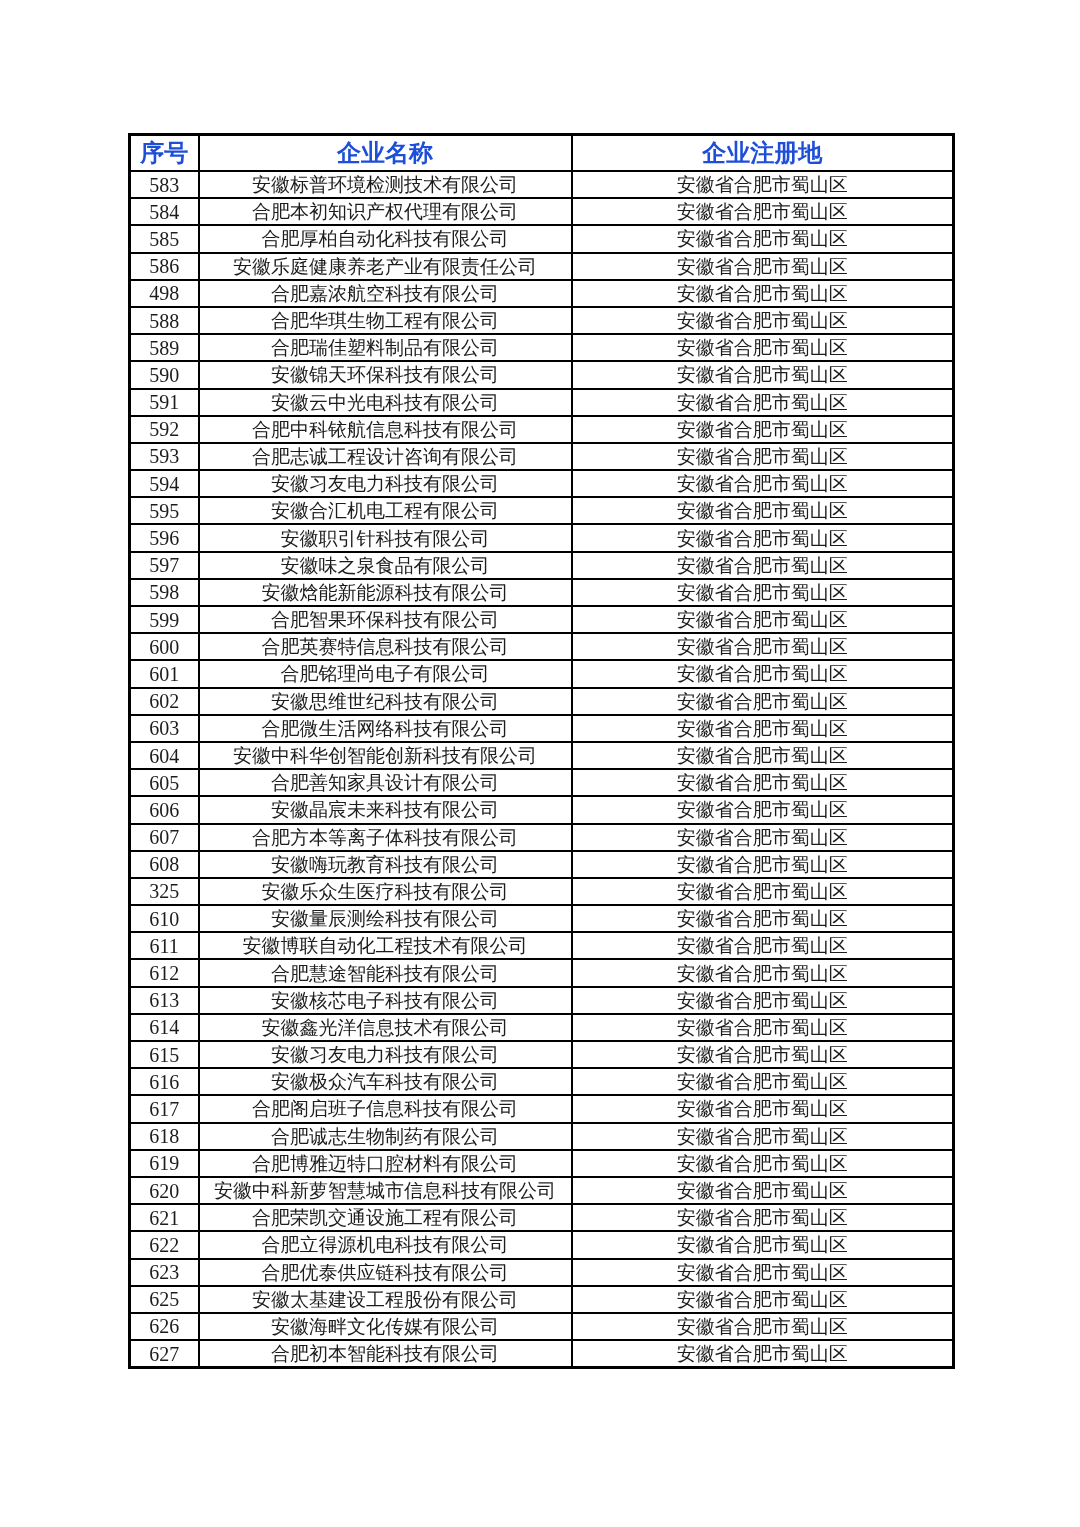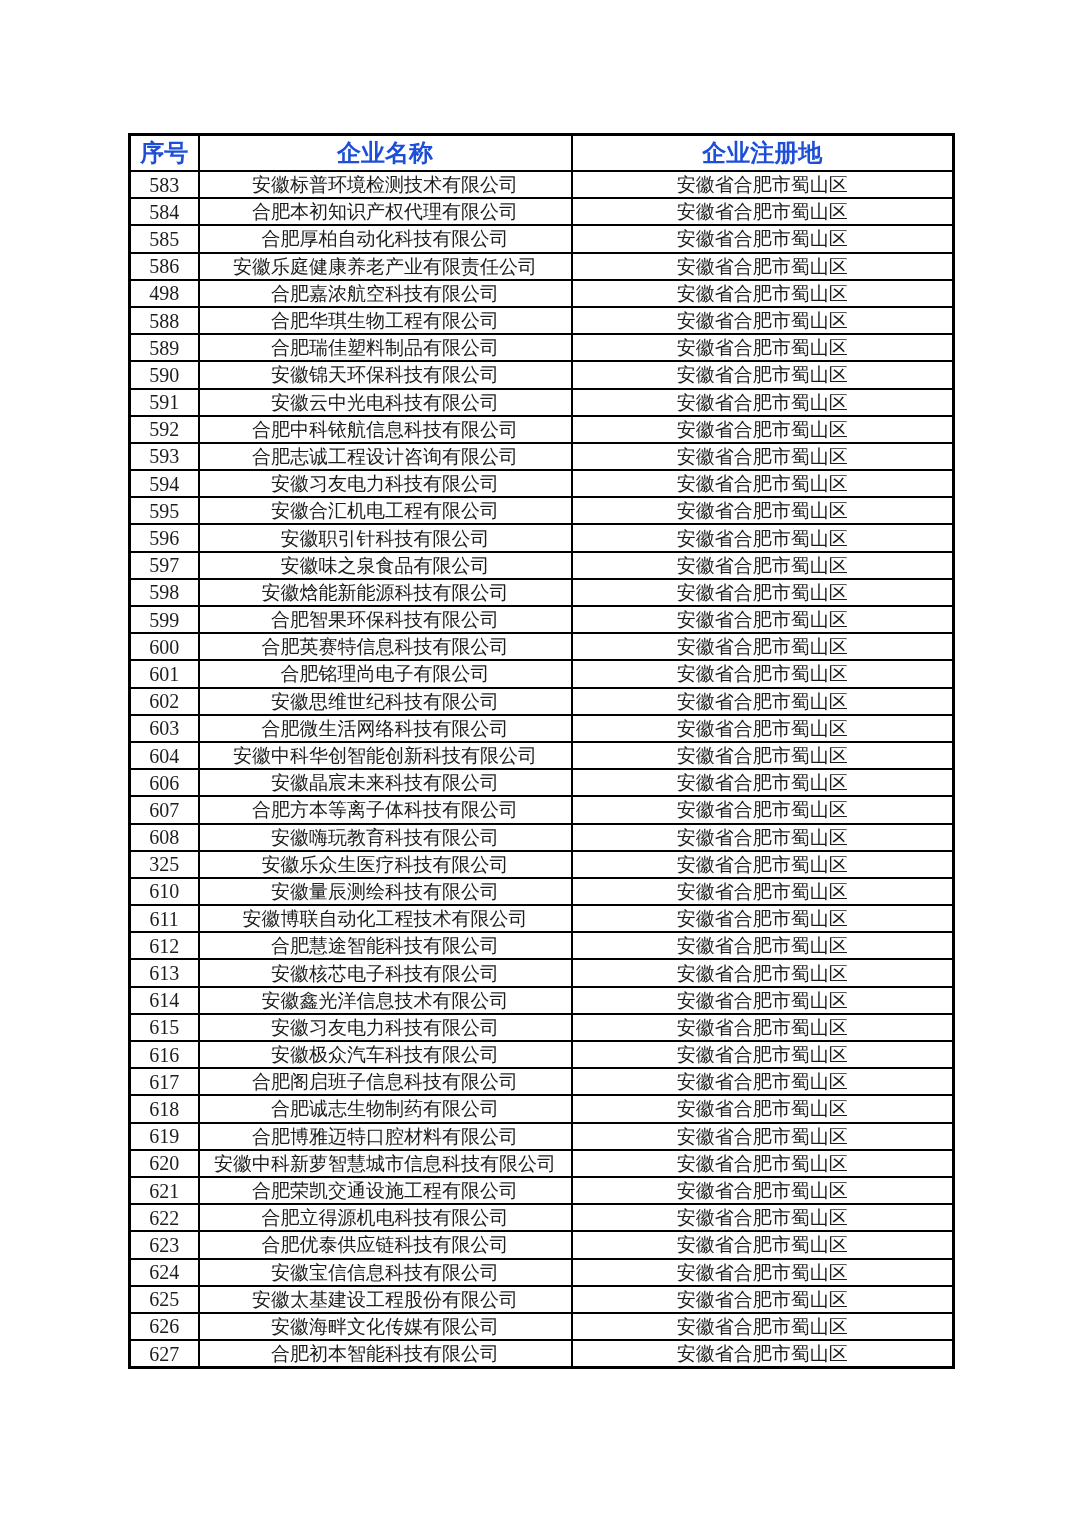--- a/index.html
+++ b/index.html
@@ -179,20 +179,25 @@
           <td class="seq">603</td>
           <td class="name">合肥微生活网络科技有限公司</td>
           <td class="loc">安徽省合肥市蜀山区</td>
         </tr>
         <tr>
           <td class="seq">604</td>
           <td class="name">安徽中科华创智能创新科技有限公司</td>
           <td class="loc">安徽省合肥市蜀山区</td>
         </tr>
         <tr>
+          <td class="seq">605</td>
+          <td class="name">合肥善知家具设计有限公司</td>
+          <td class="loc">安徽省合肥市蜀山区</td>
+        </tr>
+        <tr>
           <td class="seq">606</td>
           <td class="name">安徽晶宸未来科技有限公司</td>
           <td class="loc">安徽省合肥市蜀山区</td>
         </tr>
         <tr>
           <td class="seq">607</td>
           <td class="name">合肥方本等离子体科技有限公司</td>
           <td class="loc">安徽省合肥市蜀山区</td>
         </tr>
         <tr>
@@ -266,25 +271,20 @@
           <td class="loc">安徽省合肥市蜀山区</td>
         </tr>
         <tr>
           <td class="seq">622</td>
           <td class="name">合肥立得源机电科技有限公司</td>
           <td class="loc">安徽省合肥市蜀山区</td>
         </tr>
         <tr>
           <td class="seq">623</td>
           <td class="name">合肥优泰供应链科技有限公司</td>
-          <td class="loc">安徽省合肥市蜀山区</td>
-        </tr>
-        <tr>
-          <td class="seq">624</td>
-          <td class="name">安徽宝信信息科技有限公司</td>
           <td class="loc">安徽省合肥市蜀山区</td>
         </tr>
         <tr>
           <td class="seq">625</td>
           <td class="name">安徽太基建设工程股份有限公司</td>
           <td class="loc">安徽省合肥市蜀山区</td>
         </tr>
         <tr>
           <td class="seq">626</td>
           <td class="name">安徽海畔文化传媒有限公司</td>

